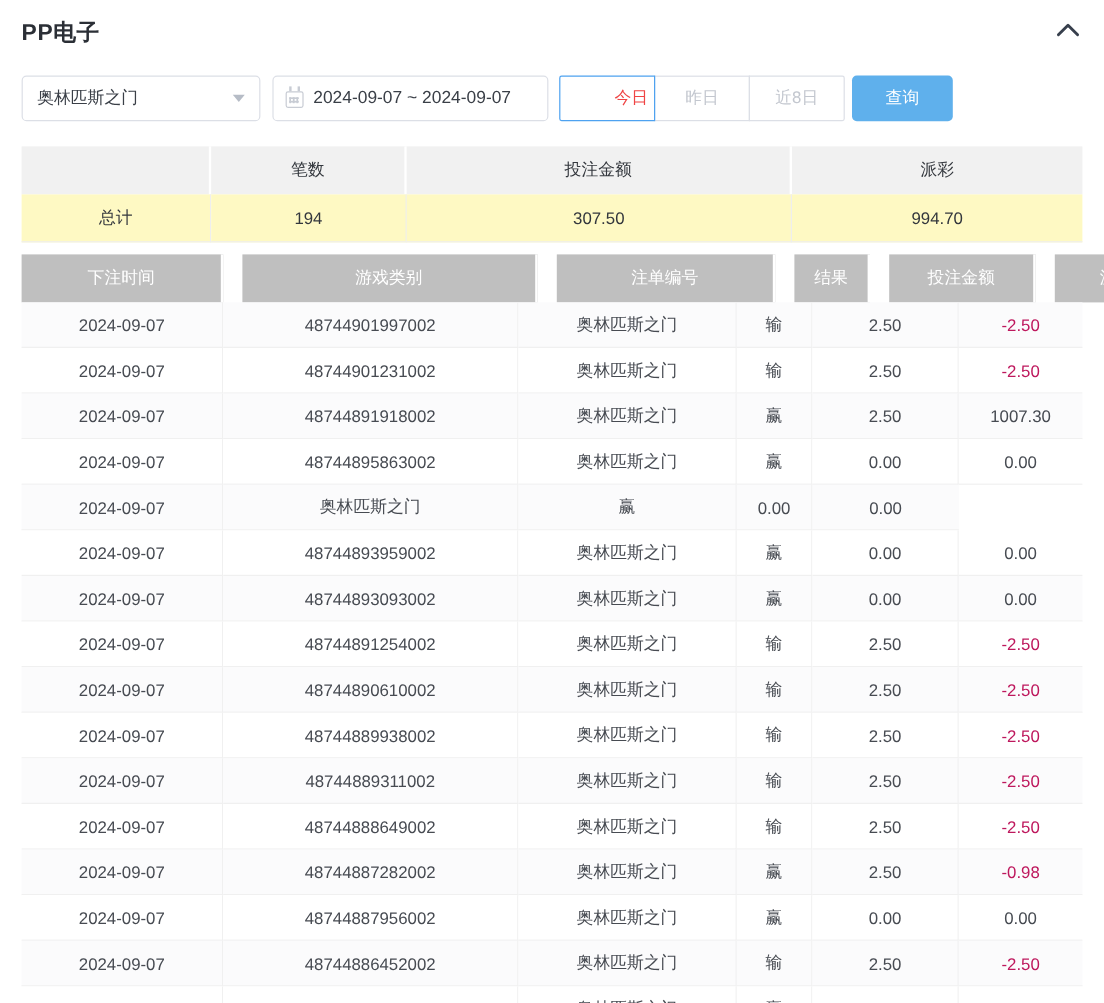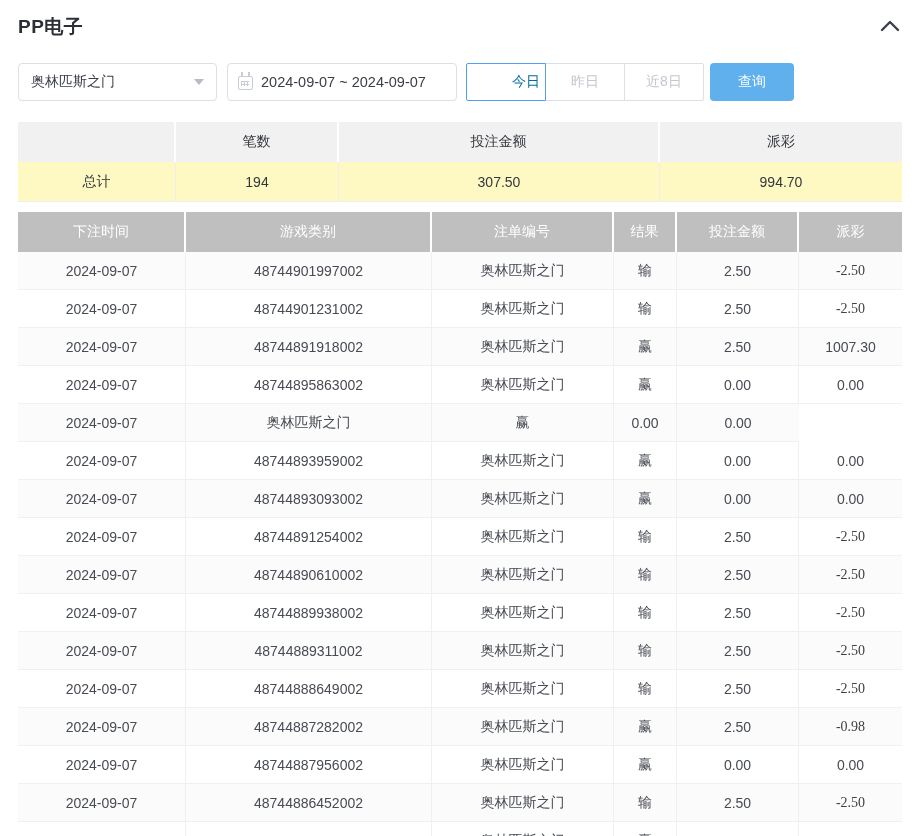--- a/index.html
+++ b/index.html
@@ -27,46 +27,46 @@
   .cal-icon:after  { content: ""; position: absolute; top: -5px; right: 2px; width: 2px; height: 4px; background: #c8ccd4; }
   .cal-grid { position: absolute; left: 2px; top: 4px; width: 8px; height: 5px;
     background: linear-gradient(#c8ccd4 1.5px, transparent 1.5px), linear-gradient(90deg, #c8ccd4 1.5px, transparent 1.5px);
     background-size: 3px 3px; }
   .btn-group { margin-left: 9px; display: flex; }
   .range-btn { width: 80px; height: 38px; background: #fff; border: 1px solid #dcdfe6; font-size: 14px;
     color: #c3c7cf; display: flex; align-items: center; justify-content: center; cursor: pointer;
     margin-left: -1px; font-family: inherit; }
   .range-btn:first-child { margin-left: 0; border-radius: 2px 0 0 2px; }
   .range-btn:last-child { border-radius: 0 2px 2px 0; }
-  .range-btn.active { border-color: #4ea2f0; color: #0369a1; position: relative; z-index: 2; padding-left: 40px; }
+  .range-btn.active { border-color: #4ea2f0; color: #ef4444; position: relative; z-index: 2; padding-left: 40px; }
   .search-btn { margin-left: 6px; width: 84px; height: 38px; background: #5fb0ec; color: #fff; font-size: 14px;
     border: none; border-radius: 4px; cursor: pointer; font-family: inherit; }
 
   
   .summary { margin-top: 21px; }
   .sum-row { display: grid; grid-template-columns: 158px 163px 321px 242px; }
   .sum-h { height: 40px; background: #f1f1f1; display: flex; align-items: center; justify-content: center;
     font-size: 14px; color: #33373d; border-right: 2px solid #fff; }
   .sum-h:last-child { border-right: none; }
   .sum-c { height: 40px; display: flex; align-items: center; justify-content: center; font-size: 14px;
     color: #33373d; border-right: 1px solid #eeeeee; border-bottom: 1px solid #eeeeee; background: #fef9c3; }
   .sum-c:last-child { border-right: none; }
 
   
   .bet-table { margin-top: 10px; }
-  .tbl-head { display: grid; grid-template-columns: 168px 246px 182px 63px 122px 103px; }
+  .tbl-head { display: grid; grid-template-columns: 168px 246px 182px 63px 122px 103px; gap: 16px; }
   .th { height: 40px; background: #bfbfbf; color: #fff; font-size: 14px; display: flex; align-items: center;
     justify-content: center; border-right: 2px solid #fff; }
   .th:last-child { border-right: none; }
   .tbl-row { display: grid; grid-template-columns: 168px 246px 182px 63px 122px 103px; }
   .tbl-row:nth-child(odd) .td { background: #fbfbfc; }
   .td { height: 38px; display: flex; align-items: center; justify-content: center; font-size: 14px;
     color: #474b52; border-right: 1px solid #f0f0f0; border-bottom: 1px solid #f0f0f0; background: #fff; }
   .td:last-child { border-right: none; }
-  .td.neg { color: #404040; font-family: Liberation Serif, serif; }
+  .td.neg { color: #be185d; }
 </style>
 </head>
 <body>
 
 <div class="page">
 
   <div class="header-row">
     <div class="title">PP电子</div>
     <div class="chevron-btn">
       <span>

